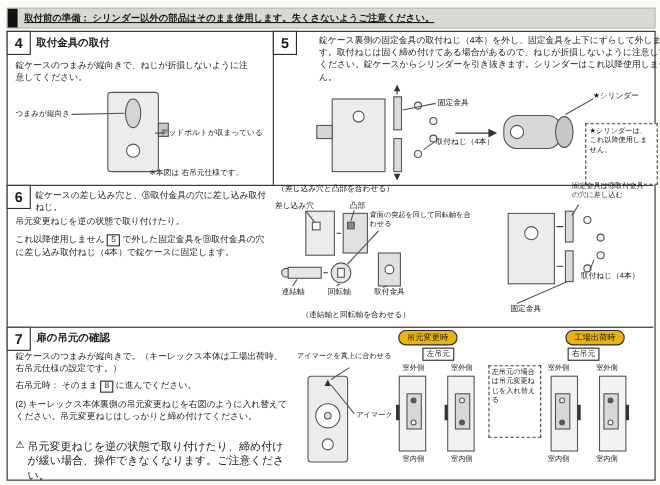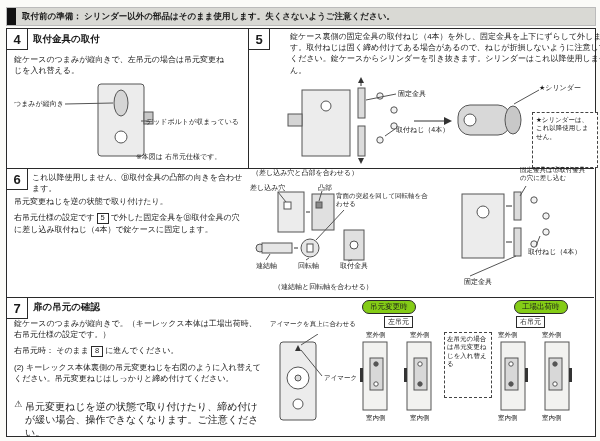--- a/index.html
+++ b/index.html
@@ -12,43 +12,43 @@
   .title{font-size:9.5px;font-weight:bold;}
   .txt{font-size:8px;line-height:1.4;}
   .txt p{margin:0 0 5px 0;}
   .lbl{font-size:7px;line-height:1.25;}
   .tiny{font-size:6.5px;line-height:1.3;}
   .note{font-size:7px;}
   .header{background:#d9d9d4;display:flex;align-items:center;border:1px solid #bbb;}
   .hmark{width:9px;height:17px;background:#111;}
   .htext{font-size:8.5px;font-weight:bold;padding-left:6px;white-space:nowrap;}
   .inlineref{display:inline-block;border:1px solid #2a2a2a;padding:0 3px;font-size:7.5px;line-height:1.15;margin:0 2px;background:#fff;}
-  .capsule{border:1px solid #2a2a2a;border-radius:8px;background:#84cc16;font-size:7.5px;padding:1px 7px;white-space:nowrap;}
+  .capsule{border:1px solid #2a2a2a;border-radius:8px;background:#eab308;font-size:7.5px;padding:1px 7px;white-space:nowrap;}
   .boxlbl{border:1px solid #2a2a2a;background:#fff;font-size:7px;padding:0 3px;white-space:nowrap;}
   .dashed{border:1px dashed #444;background:#fff;}
   svg{display:block;}
 </style>
 </head>
 <body>
 
 <div class="page">
 
-  <div class="abs header" style="left:6px;top:7px;width:588px;height:17px;">
+  <div class="abs header" style="left:6px;top:7px;width:588px;height:17px;text-decoration:underline;">
     <div class="hmark"></div>
     <div class="htext">取付前の準備： シリンダー以外の部品はそのまま使用します。失くさないようご注意ください。</div>
   </div>
 
   <div class="abs frame" style="left:6px;top:28px;width:588px;height:407px;"></div>
   <div class="abs vline" style="left:248px;top:28px;width:1px;height:140px;"></div>
   <div class="abs hline" style="left:6px;top:168px;width:588px;height:1px;"></div>
   <div class="abs hline" style="left:6px;top:297px;width:588px;height:1px;"></div>
 
   <div class="abs stepbox" style="left:6px;top:28px;">4</div>
   <div class="abs title" style="left:33px;top:33px;">取付金具の取付</div>
-  <div class="abs txt" style="left:14px;top:54px;width:212px;">錠ケースのつまみが縦向きで、左吊元の場合は吊元変更ねじを入れ替える。</div>
+  <div class="abs txt" style="left:14px;top:54px;width:212px;">錠ケースのつまみが縦向きで、ねじが折損しないように注意してください。</div>
 
   <svg class="abs" style="left:10px;top:76px;" width="235" height="88" viewBox="0 0 235 88">
     <rect x="88" y="8" width="46" height="72" rx="3" fill="#ececec" stroke="#555"></rect>
     <ellipse cx="111" cy="27" rx="7" ry="13" fill="#d5d5d5" stroke="#555"></ellipse>
     <rect x="134" y="36" width="9" height="12" fill="#c8c8c8" stroke="#555"></rect>
     <circle cx="111" cy="61" r="6" fill="#fff" stroke="#555"></circle>
     <line x1="55" y1="28" x2="103" y2="27" stroke="#555" stroke-width="1"></line>
     <line x1="131" y1="45" x2="139" y2="45" stroke="#555" stroke-width="1"></line>
   </svg>
   <div class="abs lbl" style="left:14px;top:100px;">つまみが縦向き</div>
@@ -80,24 +80,24 @@
     <line x1="144" y1="18" x2="114" y2="24" stroke="#555"></line>
     <line x1="143" y1="53" x2="133" y2="60" stroke="#555"></line>
     <line x1="287" y1="14" x2="262" y2="28" stroke="#555"></line>
   </svg>
   <div class="abs lbl" style="left:398px;top:90px;">固定金具</div>
   <div class="abs lbl" style="left:396px;top:126px;">取付ねじ（4本）</div>
   <div class="abs lbl" style="left:539px;top:84px;">★シリンダー</div>
   <div class="abs dashed tiny" style="left:532px;top:112px;width:58px;height:48px;padding:3px;">★シリンダーは、これ以降使用しません。</div>
 
   <div class="abs stepbox" style="left:6px;top:168px;">6</div>
-  <div class="abs txt" style="left:32px;top:172px;width:214px;">これ以降使用しません、Ⓑ取付金具の凸部の向きを合わせます。</div>
+  <div class="abs txt" style="left:32px;top:172px;width:214px;">錠ケースの差し込み穴と、Ⓑ取付金具の穴に差し込み取付ねじ。</div>
   <div class="abs txt" style="left:14px;top:196px;width:232px;">
     <p>吊元変更ねじを逆の状態で取り付けたり。</p>
-    <p><span>右吊元仕様の設定です</span><span class="inlineref">5</span><span>で外した固定金具をⒷ取付金具の穴に差し込み取付ねじ（4本）で錠ケースに固定します。</span></p>
+    <p><span>これ以降使用しません</span><span class="inlineref">5</span><span>で外した固定金具をⒷ取付金具の穴に差し込み取付ねじ（4本）で錠ケースに固定します。</span></p>
   </div>
 
   <div class="abs lbl" style="left:252px;top:169px;">（差し込み穴と凸部を合わせる）</div>
   <svg class="abs" style="left:248px;top:180px;" width="190" height="100" viewBox="0 0 190 100">
     <rect x="30" y="12" width="26" height="40" fill="#ececec" stroke="#555"></rect>
     <rect x="36" y="22" width="7" height="7" fill="#fff" stroke="#555"></rect>
     <rect x="64" y="14" width="22" height="36" fill="#e0e0e0" stroke="#555"></rect>
     <rect x="68" y="22" width="6" height="6" fill="#8a8a8a" stroke="#555"></rect>
     <line x1="58" y1="32" x2="62" y2="32" stroke="#333"></line>
     <line x1="30" y1="12" x2="38" y2="22" stroke="#555"></line>

